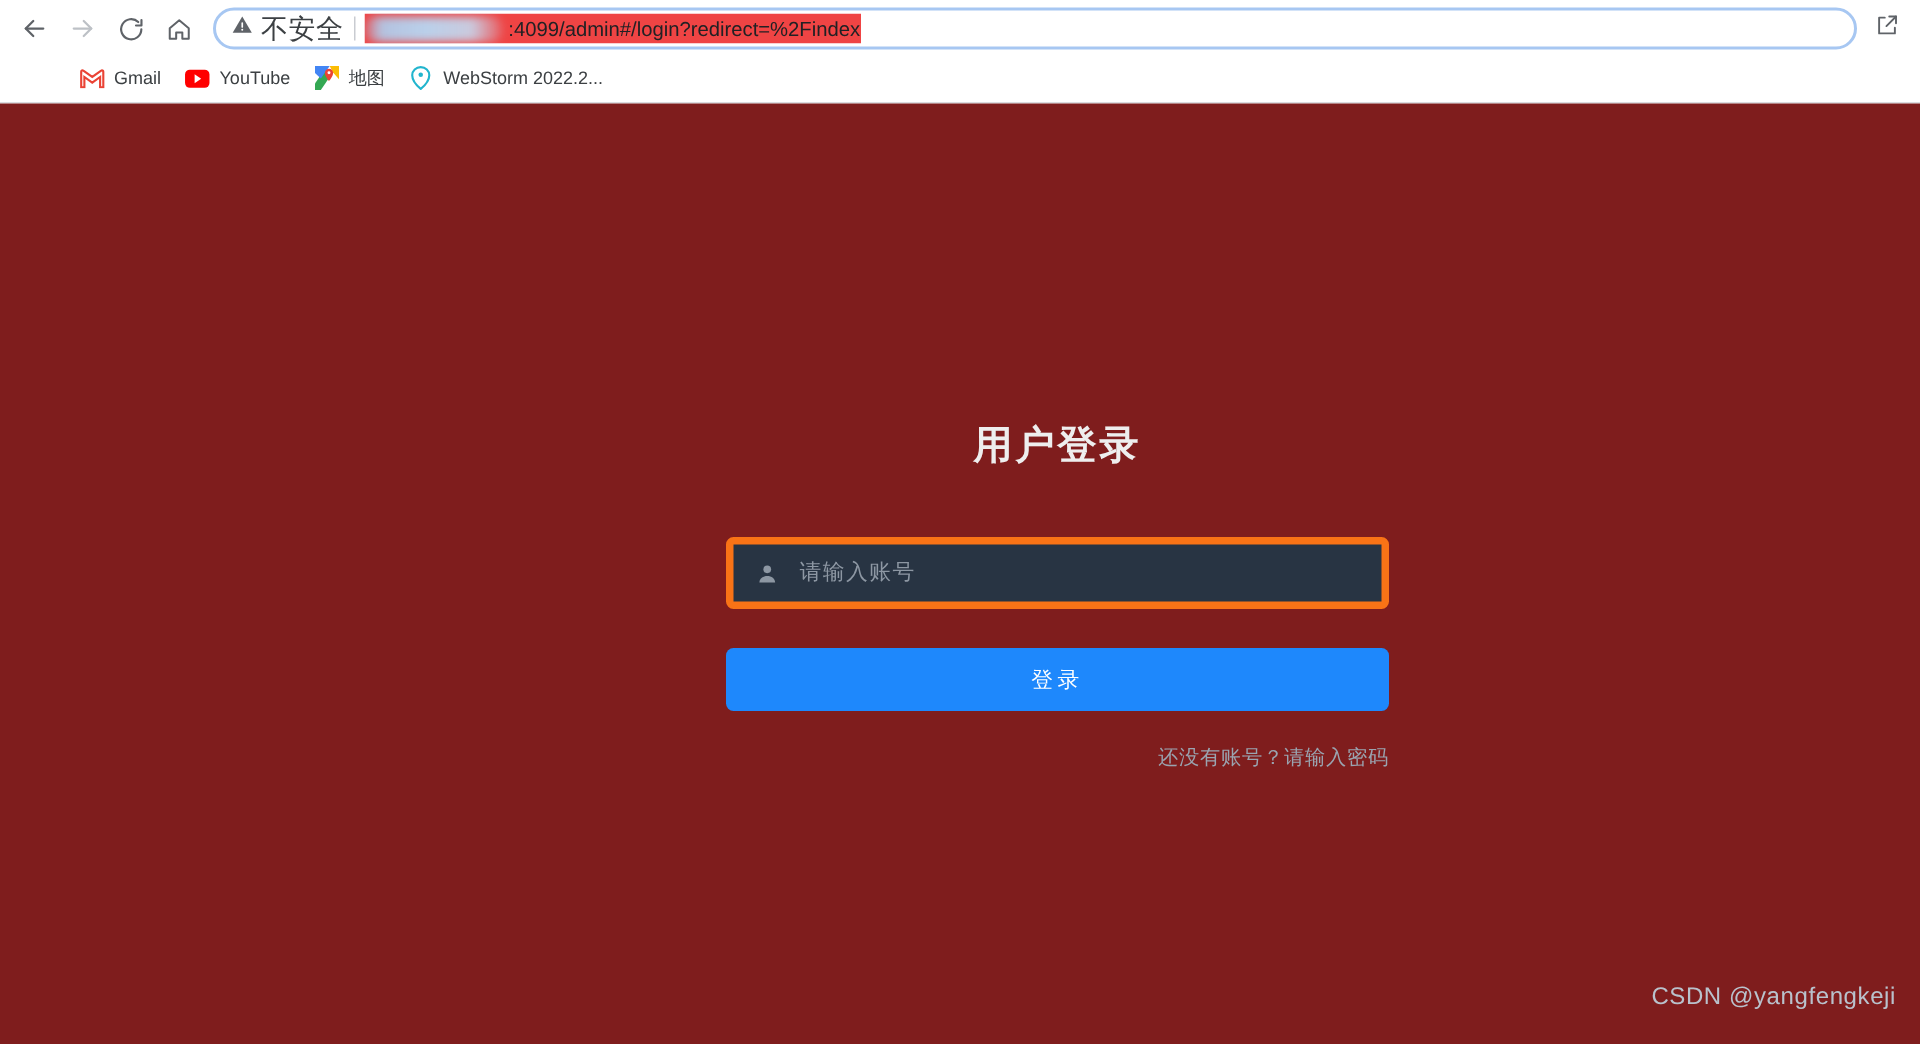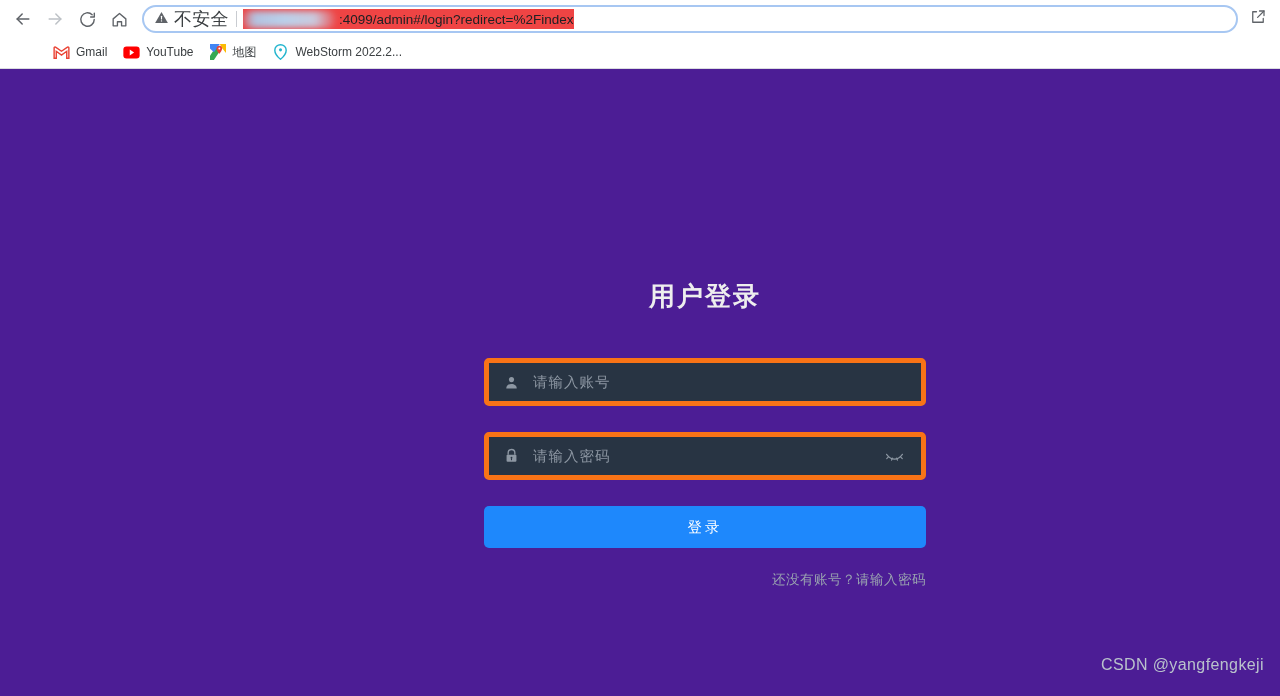--- a/index.html
+++ b/index.html
@@ -158,21 +158,21 @@
     position: absolute;
     left: 0; right: 0; bottom: 0;
     height: 1px;
     background: #dadce0;
   }
 
   
   .page {
     width: 1280px;
     height: 627px;
-    background: #4c1d95;
+    background: #7f1d1d;
     position: relative;
     box-sizing: border-box;
   }
   .login-wrap {
     position: absolute;
     left: 484px;
     top: 210px;
     width: 442px;
   }
   .login-title {
@@ -391,40 +391,20 @@
     <div class="field">
       <span class="field-icon">
         <svg width="15" height="15" viewBox="0 0 24 24" fill="#8d97a3">
           <circle cx="12" cy="7.3" r="4.1"></circle>
           <path d="M3.6 21.4c0-4.3 3.8-7.1 8.4-7.1s8.4 2.8 8.4 7.1z"></path>
         </svg>
       </span>
       <input class="field-input" type="text" placeholder="请输入账号" style="">
     </div>
 
-    <div class="field">
-      <span class="field-icon">
-        <svg width="15" height="16" viewBox="0 0 22 24" fill="none" stroke="#8d97a3" stroke-width="2">
-          <path d="M6 10V7.2a5 5 0 0 1 10 0V10"></path>
-          <rect x="3.6" y="10.2" width="14.8" height="10.6" rx="1.6" fill="#8d97a3" stroke="none"></rect>
-          <circle cx="11" cy="14.4" r="1.4" fill="#283443" stroke="none"></circle>
-          <rect x="10.2" y="15" width="1.6" height="3.4" rx=".8" fill="#283443" stroke="none"></rect>
-        </svg>
-      </span>
-      <input class="field-input" type="password" placeholder="请输入密码" style="">
-      <span class="eye-btn">
-        <svg width="19" height="13" viewBox="0 0 24 16" fill="none" stroke="#8d97a3" stroke-width="1.5" stroke-linecap="round">
-          <path d="M2 5.2c3 4 6.4 6 10 6s7-2 10-6"></path>
-          <path d="M2.2 10.6L4.3 8.4"></path>
-          <path d="M21.8 10.6L19.7 8.4"></path>
-          <path d="M8.3 12.6l.9-2.6"></path>
-          <path d="M15.7 12.6l-.9-2.6"></path>
-        </svg>
-      </span>
-    </div>
 
     <button class="login-btn">登录</button>
 
     <div class="register-row">
       <a class="register-link" href="#">还没有账号？请输入密码</a>
     </div>
   </div>
 
   <div class="watermark">CSDN @yangfengkeji</div>
 </div>

